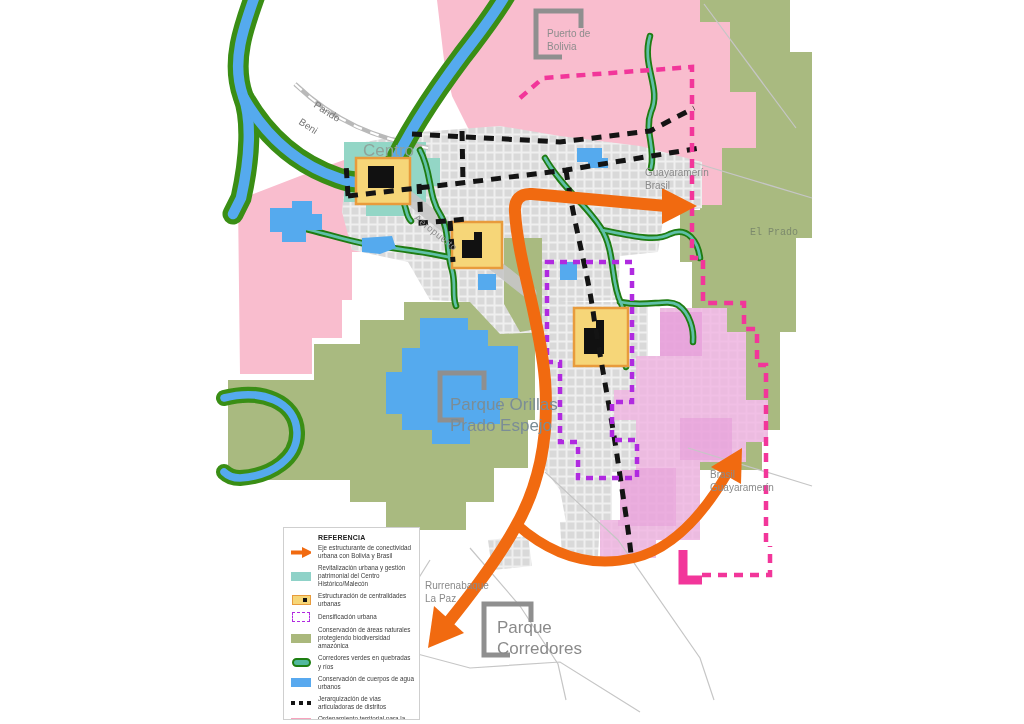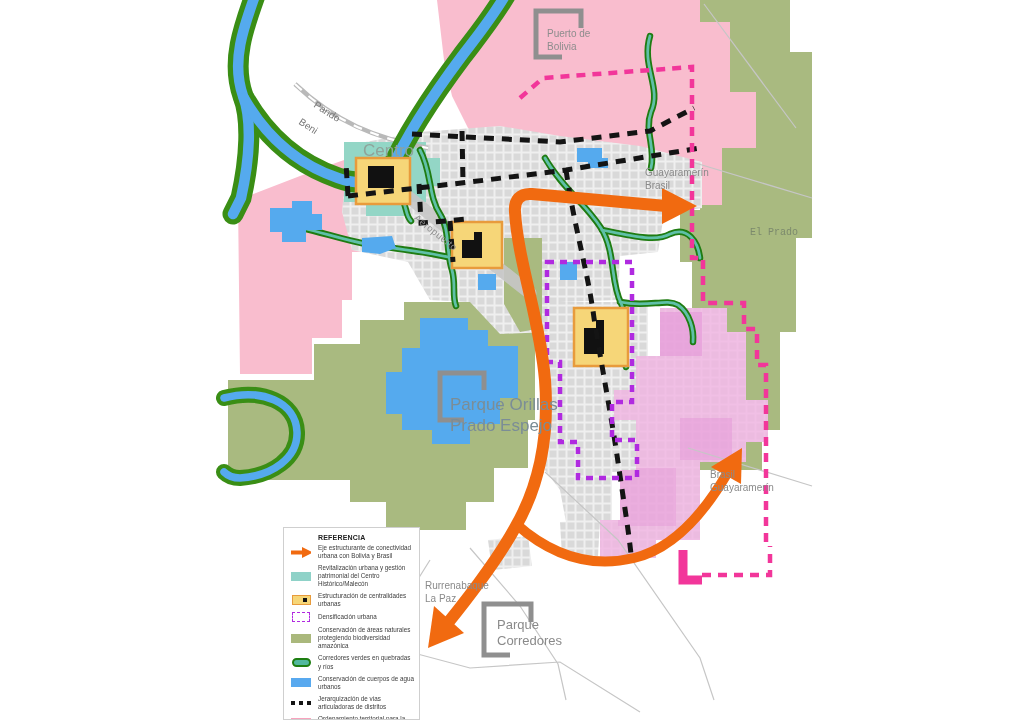--- a/index.html
+++ b/index.html
@@ -200,21 +200,21 @@
   <span>Prado Espejo</span>
 </div>
 <div class="maplabel" style="left:710px;top:469px;color:#8a8a8a;">
   <span>Brasil</span>
   <span>Guayaramerín</span>
 </div>
 <div class="maplabel" style="left:425px;top:580px;color:#8a8a8a;">
   <span>Rurrenabaque</span>
   <span>La Paz</span>
 </div>
-<div class="maplabel" style="left:497px;top:617px;font-size:13px;color:#8a8a8a;">
+<div class="maplabel" style="left:497px;top:617px;font-size:17px;color:#8a8a8a;">
   <span>Parque</span>
   <span>Corredores</span>
 </div>
 
 <div id="legend">
   <div class="ltitle">REFERENCIA</div>
 
   <div class="lrow">
     <span class="sw">
       <svg width="22" height="11">

